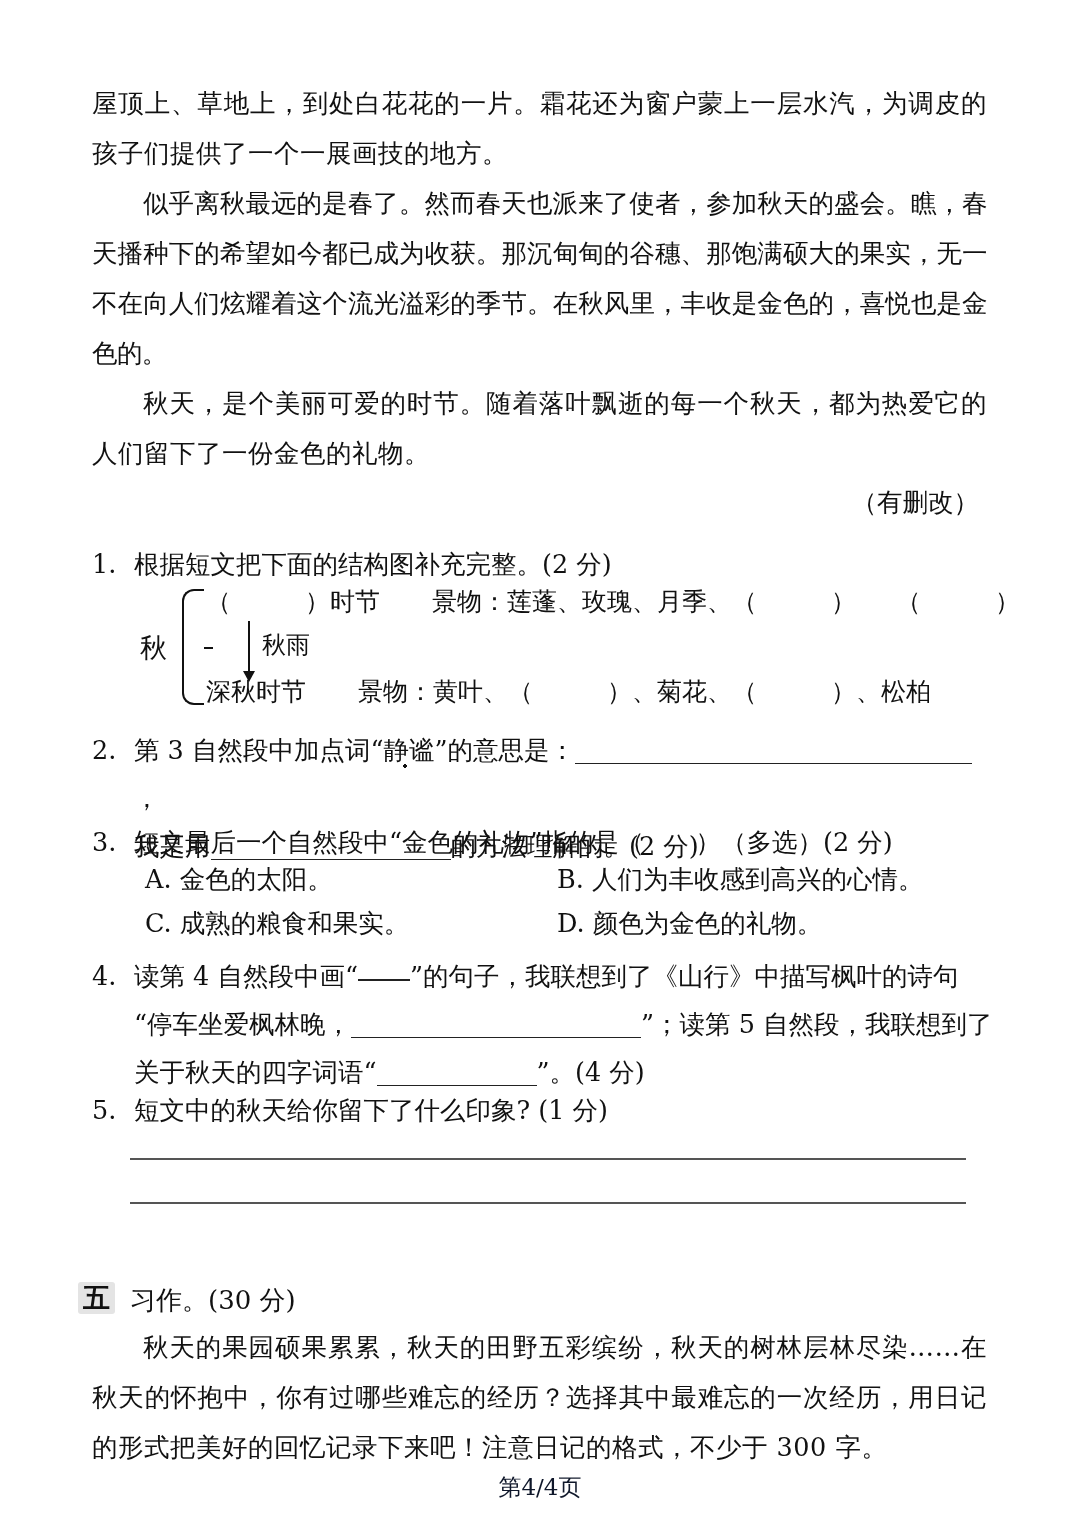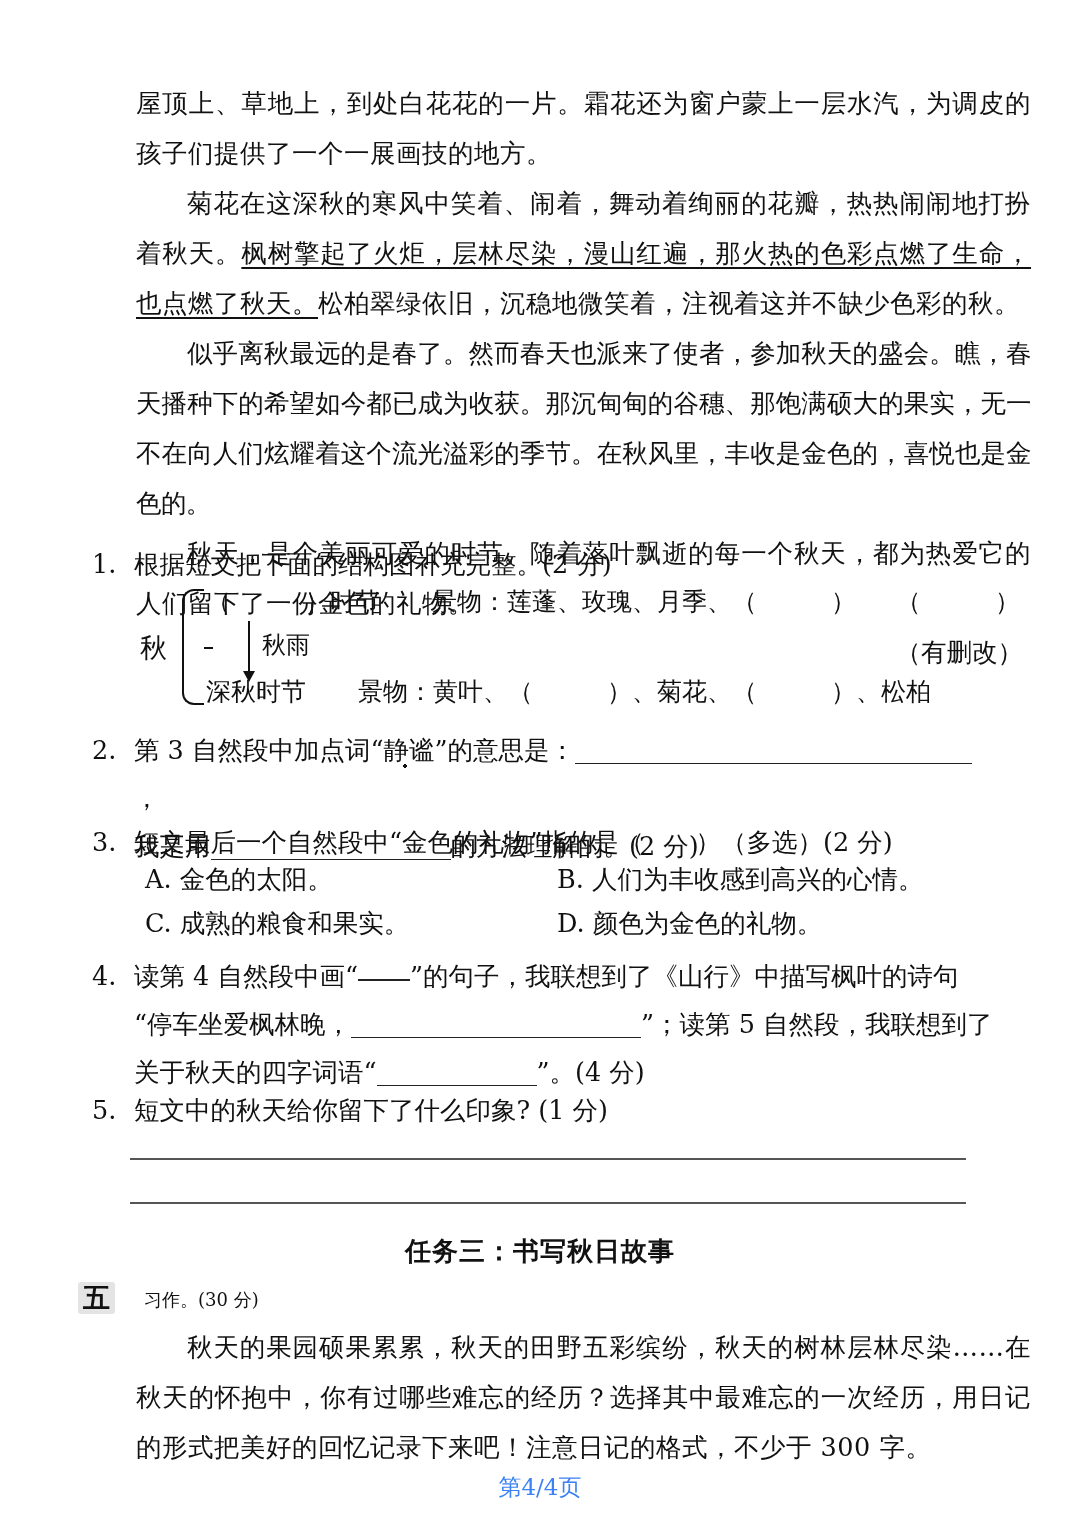--- a/index.html
+++ b/index.html
@@ -22,21 +22,20 @@
     width: 1080px;
     height: 1526px;
   }
 
   
   .passage {
     position: absolute;
     left: 92px;
     top: 78px;
     width: 895px;
-    margin-left: 44px;
   }
   .para {
     font-size: 25.5px;
     line-height: 50px;
     letter-spacing: 0.5px;
     text-align: justify;
     text-justify: inter-ideograph;
     margin: 0;
   }
   .para.indent { text-indent: 2em; }
@@ -216,45 +215,44 @@
     font-size: 27px;
     font-weight: bold;
     font-family: "DejaVu Sans", "Liberation Sans", sans-serif;
     background: #e4e4e4;
     border-radius: 3px;
     padding: 1px 5px;
     line-height: 30px;
   }
   .sec-title {
     position: absolute;
-    left: 144px;
-    font-size: 18px;
+    left: 130px;
+    font-size: 26px;
     line-height: 32px;
   }
 
   
   .footer {
     position: absolute;
     left: 0; right: 0;
     text-align: center;
     font-size: 23px;
-    color: #3b82f6;
+    color: #0f172a;
     font-family: "DejaVu Serif", "Liberation Serif", serif;
   }
 </style>
 </head>
 <body>
 
 <div class="page">
 
   <div class="passage">
 
     <p class="para">屋顶上、草地上，到处白花花的一片。霜花还为窗户蒙上一层水汽，为调皮的孩子们提供了一个一展画技的地方。</p>
 
-    <p class="para indent"><span>菊花在这深秋的寒风中笑着、闹着，舞动着绚丽的花瓣，热热闹闹地打扮着秋天。</span><span class="u-line">枫树擎起了火炬，层林尽染，漫山红遍，那火热的色彩点燃了生命，也点燃了秋天。</span><span>松柏翠绿依旧，沉稳地微笑着，注视着这并不缺少色彩的秋。</span></p>
 
     <p class="para indent tight">似乎离秋最远的是春了。然而春天也派来了使者，参加秋天的盛会。瞧，春天播种下的希望如今都已成为收获。那沉甸甸的谷穗、那饱满硕大的果实，无一不在向人们炫耀着这个流光溢彩的季节。在秋风里，丰收是金色的，喜悦也是金色的。</p>
 
     <p class="para indent">秋天，是个美丽可爱的时节。随着落叶飘逝的每一个秋天，都为热爱它的人们留下了一份金色的礼物。</p>
 
     <p class="attrib">（有删改）</p>
   </div>
 
   <div class="q" style="left:92px; top:540px; width:900px;">
     <span class="q-num">1.</span>
@@ -311,21 +309,20 @@
   </div>
 
   <div class="q" style="left:92px; top:1086px; width:905px;">
     <span class="q-num">5.</span>
     <span class="q-body">短文中的秋天给你留下了什么印象? (1 分)</span>
   </div>
 
   <div class="answer-rule" style="top:1158px;"></div>
   <div class="answer-rule" style="top:1202px;"></div>
 
-  <div class="task-heading" style="top:1234px;">任务三：书写秋日故事</div>
 
   <div class="sec-marker" style="top:1282px;">五</div>
   <div class="sec-title" style="top:1284px;">习作。(30 分)</div>
 
   <div class="passage" style="top:1322px; left:92px; width:895px;">
     <p class="para indent">秋天的果园硕果累累，秋天的田野五彩缤纷，秋天的树林层林尽染……在秋天的怀抱中，你有过哪些难忘的经历？选择其中最难忘的一次经历，用日记的形式把美好的回忆记录下来吧！注意日记的格式，不少于 300 字。</p>
   </div>
 
   <div class="footer" style="top:1472px;">第4/4页</div>
 

